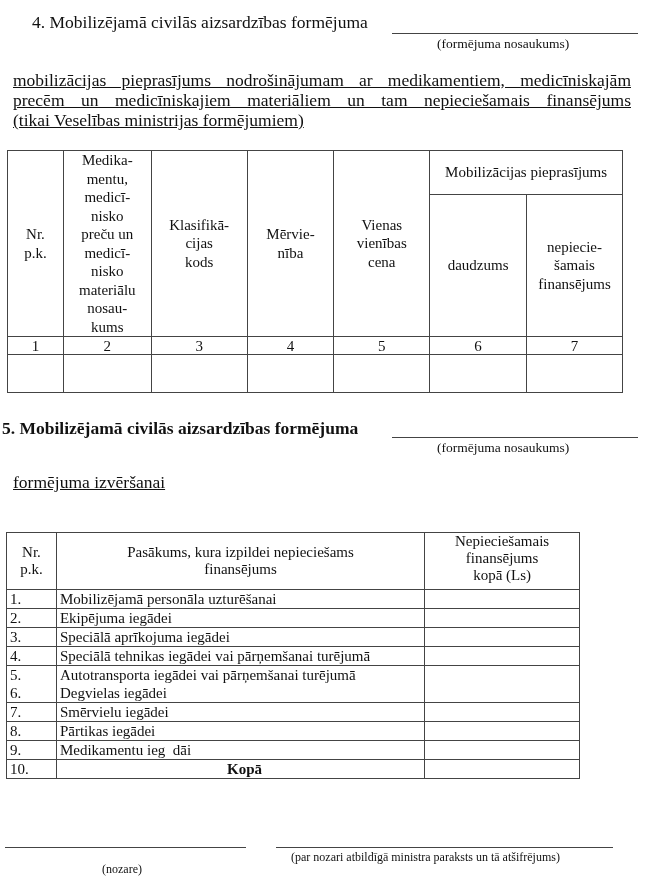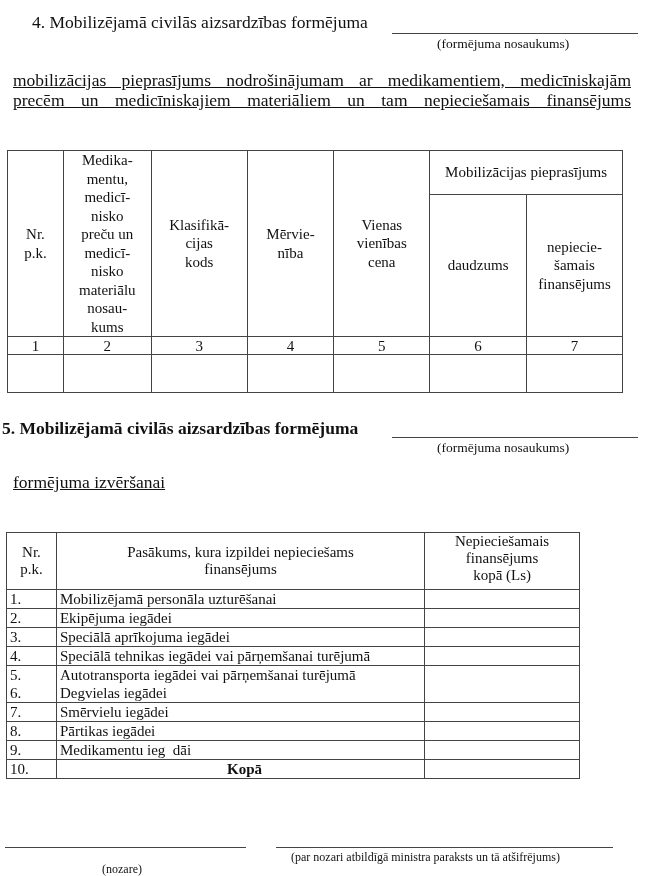--- a/index.html
+++ b/index.html
@@ -37,20 +37,21 @@
 </head>
 <body>
 
 <div class="abs heading" style="left:20px; top:12px;margin-left:12px;">4. Mobilizējamā civilās aizsardzības formējuma</div>
 <div class="fill-line" style="left:392px; top:33px; width:246px;"></div>
 <div class="abs caption" style="left:437px; top:36px;">(formējuma nosaukums)</div>
 
 <div class="abs para" style="left:13px; top:70px; width:618px;">
   <span class="line">mobilizācijas pieprasījums nodrošinājumam ar medikamentiem, medicīniskajām</span>
   <span class="line">precēm un medicīniskajiem materiāliem un tam nepieciešamais finansējums</span>
+  <span class="line last">(tikai Veselības ministrijas formējumiem)</span>
 </div>
 
 <table id="t1">
   <colgroup>
     <col style="width:56px">
       <col style="width:88px">
       <col style="width:96px">
       <col style="width:87px">
     <col style="width:96px">
       <col style="width:97px">

